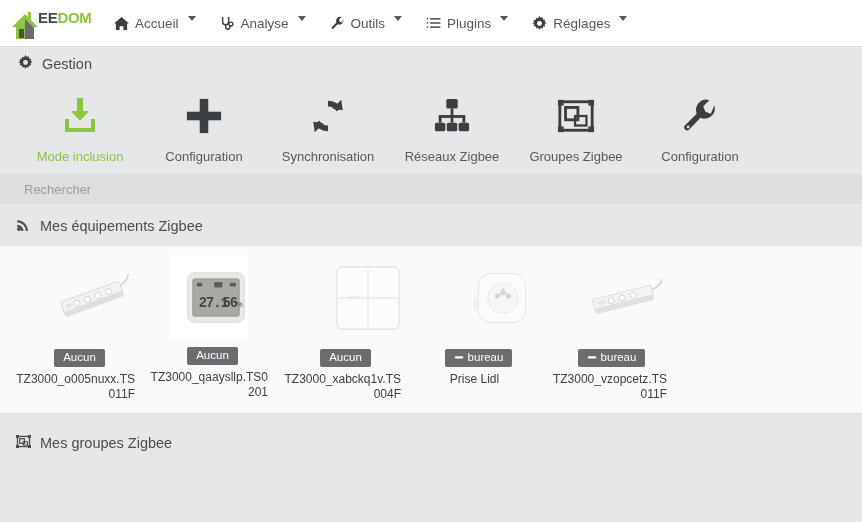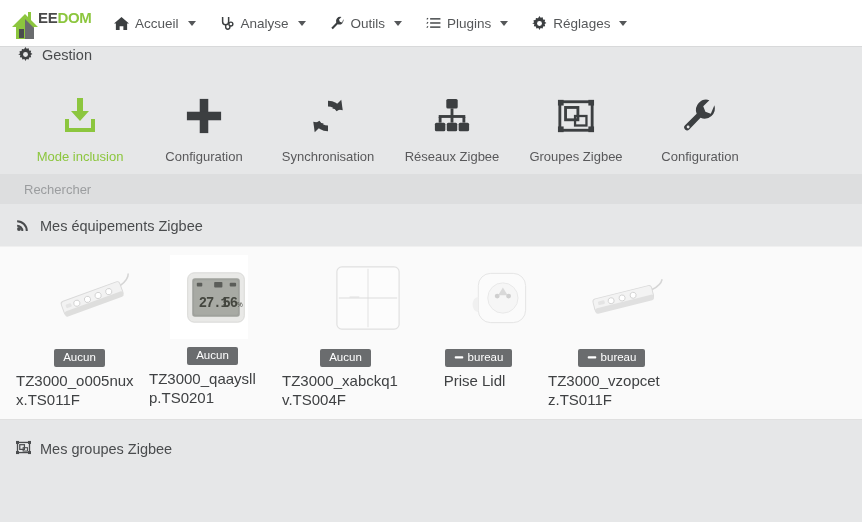--- a/index.html
+++ b/index.html
@@ -31,39 +31,39 @@
   .logo-mark { position: relative; width: 34px; height: 34px; }
   .logo-text {
     font-size: 15px; font-weight: bold; letter-spacing: -0.3px;
     position: absolute; left: 30px; bottom: 18px;
     line-height: 1;
   }
   .logo-ee { color: #4a4a4a; }
   .logo-dom { color: #8cc63e; }
 
   .nav-item {
-    display: flex; align-items: center; gap: 6px;
+    display: flex; align-items: flex-start; gap: 6px;
     padding: 6px 12px;
     color: #555759;
     font-size: 13.5px;
     cursor: pointer;
     white-space: nowrap;
   }
   .nav-item .caret {
     width: 0; height: 0; margin-left: 3px;
     border-left: 4px solid transparent;
     border-right: 4px solid transparent;
     border-top: 5px solid #555759;
   }
   .nav-ico { width: 15px; height: 15px; display: inline-block; fill: #3c3f41; }
 
   
   #gestion-header {
     height: 34px;
-    display: flex; align-items: flex-start;
+    display: flex; align-items: center;
     padding-left: 18px;
     gap: 9px;
     color: #4a4c4e;
     font-size: 14.5px;
     background: #e6e7e8;
   }
   #gestion-header svg { fill: #3f4143; }
 
   
   #actions {
@@ -149,23 +149,23 @@
     padding: 2px 9px 3px 9px;
     border-radius: 2px;
     margin-top: 8px;
     display: flex; align-items: center; gap: 4px;
     line-height: 1.1;
     margin-left: 8px;
   }
   .badge svg { fill: #ffffff; }
   .dev-name {
     margin-top: 5px;
-    font-size: 15px;
+    font-size: 12px;
     color: #3f4143;
-    text-align: left;
+    text-align: right;
     line-height: 1.25;
     word-break: break-all;
     padding: 0 2px;
   }
 
   
   .art { display: block; }
 
   #groups-panel { background: #e6e7e8; height: 40px; }
 </style>

